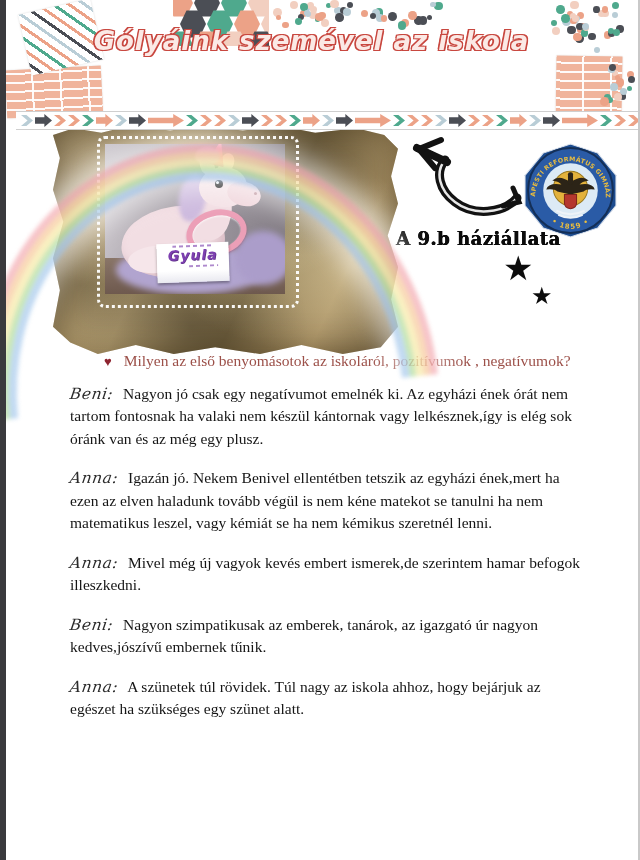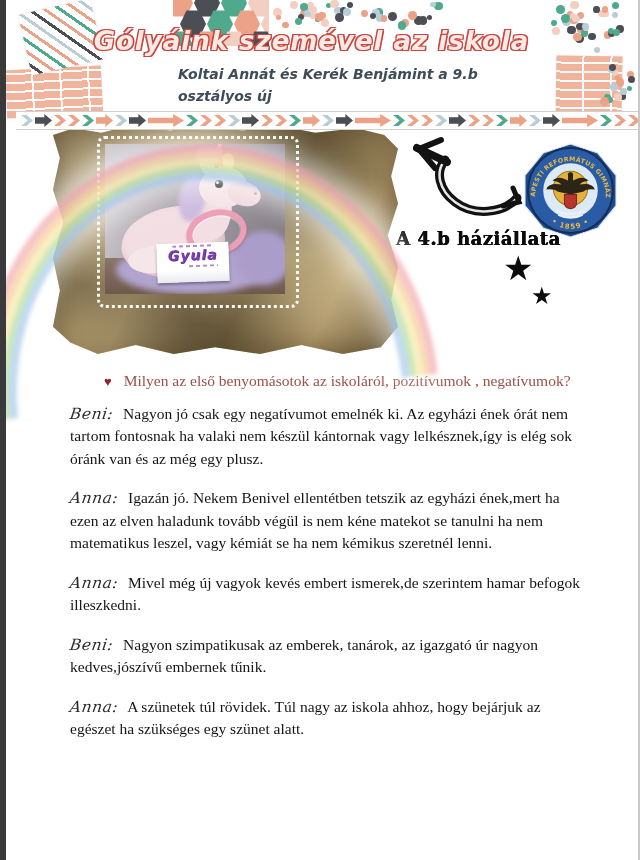--- a/index.html
+++ b/index.html
@@ -105,21 +105,21 @@
   .crest-svg{position:absolute;left:522px;top:142px;width:97px;height:97px;z-index:4;}
   .pet-caption{position:absolute;left:396px;top:228px;width:170px;z-index:4;
      font-family:"DejaVu Serif",serif;font-weight:bold;font-size:18px;color:#0b0b0b;
      letter-spacing:.5px;text-shadow:.4px 0 0 #0b0b0b, 0 .4px 0 #0b0b0b;}
   .star1{position:absolute;left:503px;top:252px;font-size:34px;color:#0c0c0c;z-index:4;line-height:1;}
   .star2{position:absolute;left:531px;top:284px;font-size:24px;color:#0c0c0c;z-index:4;line-height:1;}
 
   
   #qa{position:absolute;left:0;top:352px;width:640px;padding:0 52px 0 70px;box-sizing:border-box;z-index:2;}
   .question{margin:30px 0 13px;padding-left:34px;color:#9c5049;font-size:15.5px;}
-  .question:first-child{margin-top:20px;}
+  .question:first-child{margin-top:0;}
   .question .heart{color:#8e2430;font-size:13px;margin-right:12px;}
   .answer{margin:0 0 17px;font-size:15.5px;line-height:1.45;color:#151515;}
   .speaker{font-family:"DejaVu Serif",serif;font-style:italic;letter-spacing:.5px;color:#2b2b2b;
      display:inline-block;transform:skewX(-8deg);margin-right:6px;}
 </style>
 </head>
 <body>
 
 <div id="page">
   <div class="edge-left"></div>
@@ -137,24 +137,20 @@
       <span class="hex" style="background: rgb(79, 169, 141); left: 34px; top: 9px;"></span>
       <span class="hex" style="background: rgb(236, 162, 135); left: 61px; top: 9px;"></span>
       <span class="hex" style="background: rgb(242, 207, 192); left: 88px; top: 9px;"></span>
       <span class="hex" style="background: rgb(79, 169, 141); left: -6px; top: 30px;"></span>
       <span class="hex" style="background: rgb(236, 162, 135); left: 21px; top: 30px;"></span>
       <span class="hex" style="background: rgb(242, 207, 192); left: 48px; top: 30px;"></span>
       <span class="hex" style="background: rgb(75, 78, 85); left: 75px; top: 30px;"></span>
     </div>
 
   <div class="main-title">Gólyáink szemével az iskola</div>
-  <div class="subtitle">
-    <div>Koltai Annát és Kerék Benjámint a 9.b osztályos új</div>
-    <div>Lónyaystákat kérdeztük iskolánkról:)</div>
-  </div>
 
   <div class="chevstrip" id="chevstrip">
       <span class="ch chev" style="background: rgb(185, 205, 214);"></span>
       <span class="ch arrow" style="background: rgb(75, 78, 85);"></span>
       <span class="ch chev" style="background: rgb(236, 162, 135);"></span>
       <span class="ch chev" style="background: rgb(236, 162, 135);"></span>
       <span class="ch chev" style="background: rgb(79, 169, 141);"></span>
       <span class="ch arrow" style="background: rgb(236, 162, 135);"></span>
       <span class="ch chev" style="background: rgb(185, 205, 214);"></span>
       <span class="ch arrow" style="background: rgb(75, 78, 85);"></span>
@@ -260,21 +256,21 @@
       <path id="arcBot" d="M 18,56 A 30,30 0 0 0 78,56"></path>
     </defs>
     <text font-family="DejaVu Sans, sans-serif" font-size="6.2" font-weight="bold" fill="#e9bd3f" letter-spacing=".3">
       <textPath href="#arcTop" startOffset="50%" text-anchor="middle">BUDAPESTI REFORMÁTUS GIMNÁZIUM</textPath>
     </text>
     <text font-family="DejaVu Sans, sans-serif" font-size="7" font-weight="bold" fill="#e9bd3f" letter-spacing="1">
       <textPath href="#arcBot" startOffset="50%" text-anchor="middle">• 1859 •</textPath>
     </text>
   </svg>
 
-  <div class="pet-caption">A 4.b háziállata</div>
+  <div class="pet-caption">A 9.b háziállata</div>
   <div class="star1">★</div>
   <div class="star2">★</div>
 
   <div id="qa">
       <div class="question"><span class="heart">♥</span>Milyen az első benyomásotok az iskoláról, pozitívumok , negatívumok?</div>
       <p class="answer"><span class="speaker">Beni:</span> Nagyon jó csak egy negatívumot emelnék ki. Az egyházi ének órát nem tartom fontosnak ha valaki nem készül kántornak vagy lelkésznek,így is elég sok óránk van  és az még egy plusz.</p>
       <p class="answer"><span class="speaker">Anna:</span> Igazán jó. Nekem Benivel ellentétben tetszik az egyházi ének,mert ha ezen az elven haladunk tovább végül is nem kéne matekot se tanulni ha nem matematikus leszel, vagy kémiát se ha nem kémikus szeretnél lenni.</p>
       <p class="answer"><span class="speaker">Anna:</span> Mivel még új vagyok kevés embert ismerek,de szerintem hamar befogok illeszkedni.</p>
       <p class="answer"><span class="speaker">Beni:</span> Nagyon szimpatikusak az emberek, tanárok, az igazgató úr nagyon kedves,jószívű embernek tűnik.</p>
       <p class="answer"><span class="speaker">Anna:</span> A szünetek túl rövidek. Túl nagy az iskola ahhoz, hogy bejárjuk az egészet ha szükséges  egy szünet alatt.</p>

